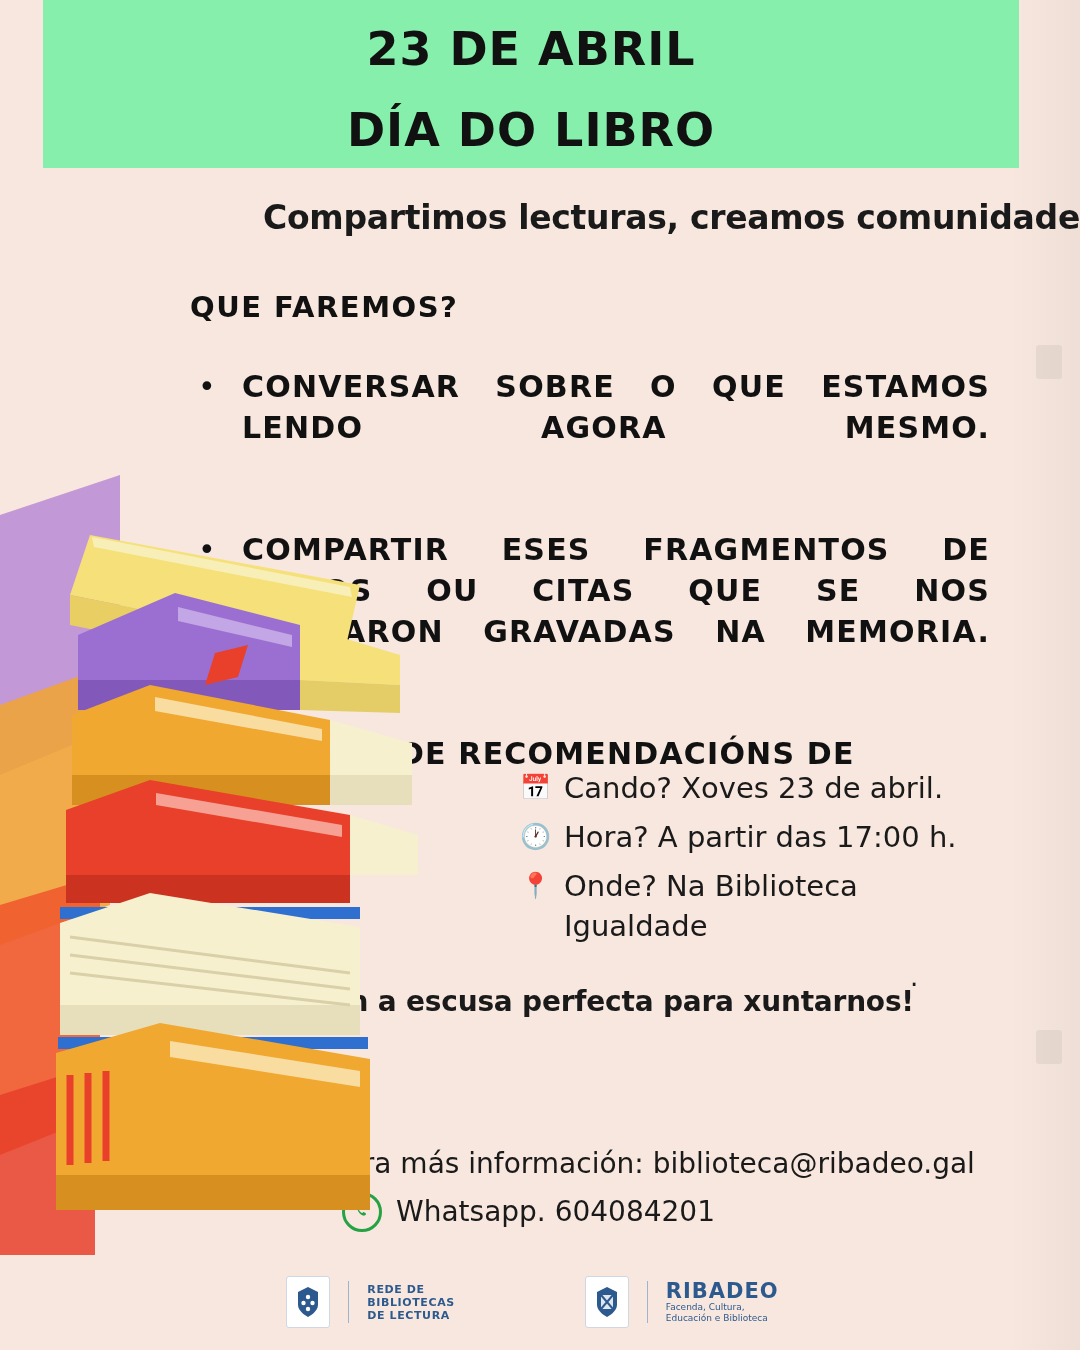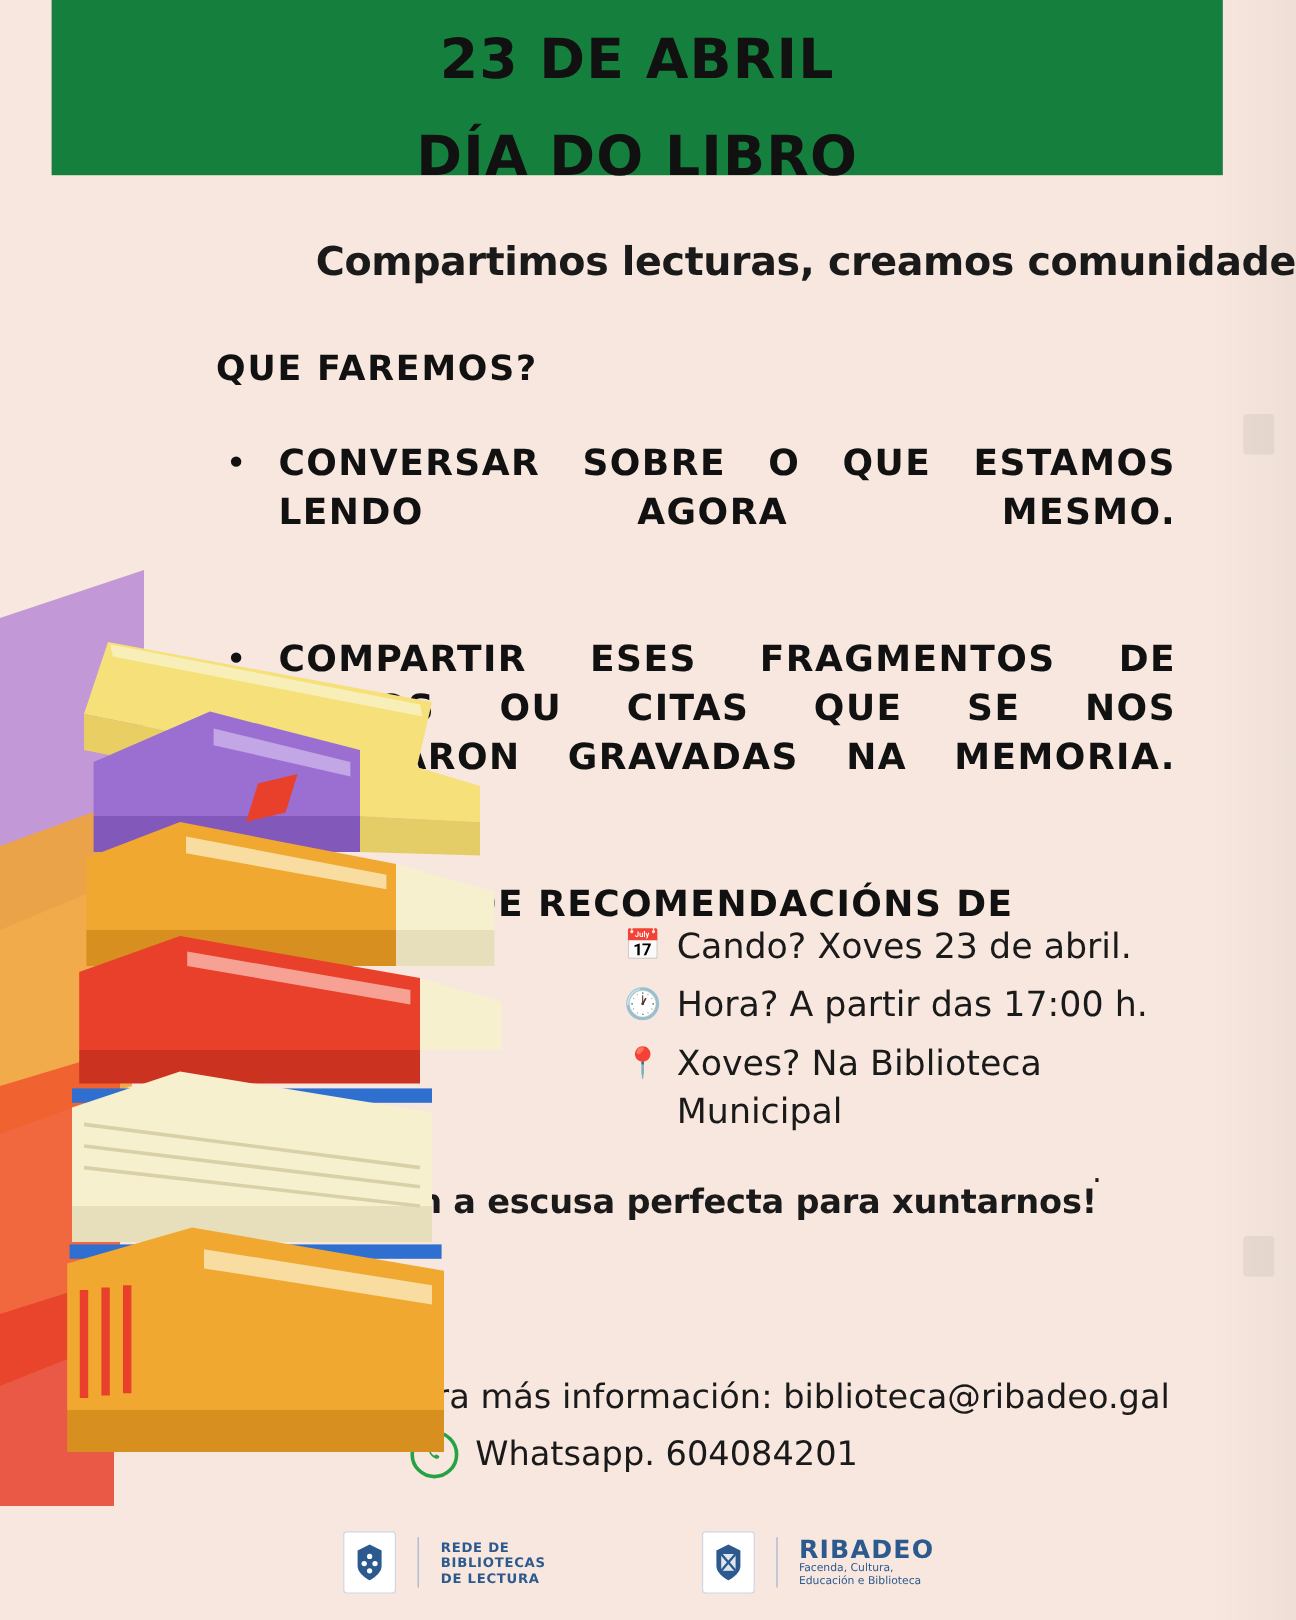--- a/index.html
+++ b/index.html
@@ -39,22 +39,22 @@
     background: rgba(0,0,0,0.05);
     border-radius: 3px;
   }
 
   
   .header-band {
     position: absolute;
     top: 0;
     left: 43px;
     width: 976px;
-    height: 146px;
-    background: #15803d;
+    height: 168px;
+    background: #86efac;
   }
   .header-line {
     text-align: center;
     color: #111111;
     font-family: "DejaVu Sans", sans-serif;
     font-weight: bold;
     letter-spacing: 1px;
   }
   .header-line.l1 {
     font-size: 46px;
@@ -77,21 +77,21 @@
     font-size: 33px;
     font-weight: bold;
     color: #1a1a1a;
     letter-spacing: -0.3px;
   }
 
   
   .content {
     position: absolute;
     top: 290px;
-    left: 180px;
+    left: 190px;
     width: 800px;
   }
   .q-heading {
     font-size: 29px;
     font-weight: bold;
     letter-spacing: 1.5px;
     color: #111;
     text-transform: uppercase;
     font-family: "DejaVu Sans", sans-serif;
   }
@@ -307,21 +307,21 @@
     <div class="detail-row">
       <span class="emoji">📅</span>
       <span>Cando? Xoves 23 de abril.</span>
     </div>
     <div class="detail-row">
       <span class="emoji">🕐</span>
       <span>Hora? A partir das 17:00 h.</span>
     </div>
     <div class="detail-row">
       <span class="emoji">📍</span>
-      <span>Xoves? Na Biblioteca Municipal</span>
+      <span>Onde? Na Biblioteca Igualdade</span>
     </div>
     <div class="detail-dot">.</div>
   </div>
 
   <div class="tagline">Os libros son a escusa perfecta para xuntarnos!</div>
 
   <div class="contact">
     <div>Para más información: biblioteca@ribadeo.gal</div>
     <div class="wline">
       <span class="wa-icon">

